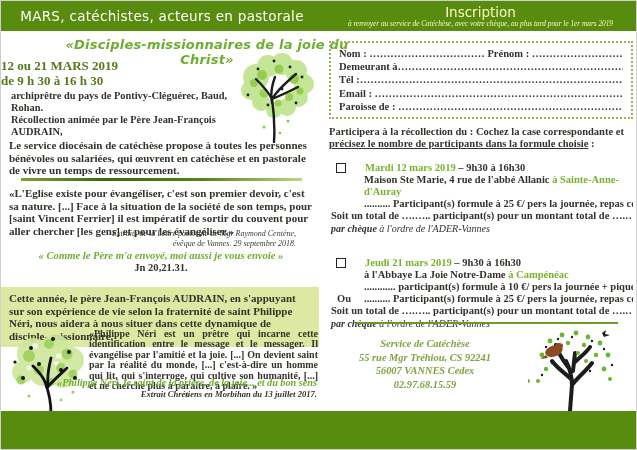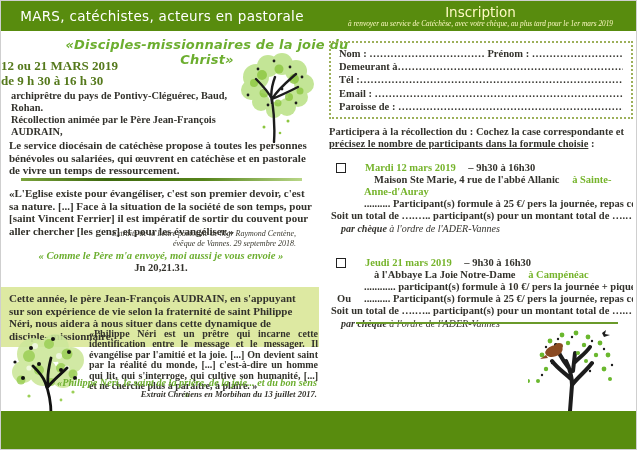--- a/index.html
+++ b/index.html
@@ -45,21 +45,21 @@
   .form-box div{white-space:nowrap;overflow:hidden;}
   .instruction{margin-top:7px;font-weight:bold;line-height:11.8px;}
   .instruction u{}
   .session{margin-top:12px;}
   .session.second{margin-top:22px;}
   .srow{display:flex;line-height:12.2px;}
   .cbx{flex:none;width:8px;height:8px;border:1.4px solid #222;margin:1px 0 0 7px;background:#fff;}
   .date-txt{margin-left:19px;font-weight:bold;}
   .indent{flex:none;width:35px;}
   .accent{color:#76b42c;}
-  .bold{font-weight:bold;padding-left:10px;}
+  .bold{font-weight:bold;}
   .opt-prefix{flex:none;width:35px;padding-left:8px;font-weight:bold;box-sizing:border-box;}
   .opt-text{font-weight:bold;white-space:nowrap;overflow:hidden;}
   .total-line{font-weight:bold;line-height:12.2px;padding-left:2px;white-space:nowrap;overflow:hidden;}
   .cheque-line{font-style:italic;font-size:10px;line-height:12px;padding-left:2px;}
   .cheque-line .bold{font-weight:bold;}
 
   #divider-right{position:absolute;left:355px;top:321px;width:262px;height:2px;background:#6a9a2a;}
   #contact{position:absolute;left:333px;top:336px;width:182px;text-align:center;color:#7ba43e;
            font-style:italic;font-weight:bold;font-size:10.4px;line-height:13.5px;}
   #right-tree{position:absolute;left:527px;top:326px;width:90px;height:84px;}
@@ -244,20 +244,26 @@
         <span class="opt-prefix">Ou</span>
         <span class="opt-text">.......... Participant(s) formule à 25 €/ pers   la journée, repas compris</span>
       </div>
       <div class="total-line">Soit un total de ….….. participant(s) pour un montant total de ….…....€</div>
       <div class="cheque-line"><span class="bold">par chèque</span><span> à l'ordre de l'ADER-Vannes</span></div>
     </div>
   </div>
 
   <div id="divider-right"></div>
 
+  <div id="contact">
+    <div>Service de Catéchèse</div>
+    <div>55 rue Mgr Tréhiou, CS 92241</div>
+    <div>56007 VANNES Cedex</div>
+    <div>02.97.68.15.59</div>
+  </div>
 
   <svg id="right-tree" viewBox="0 0 90 84">
     <path d="M42,84 L44,58 C44,48 42,42 38,34 M44,58 C50,50 58,44 64,36 M43,52 C37,46 30,42 24,34 M45,44 L47,26 M46,36 C52,30 58,26 62,20 M40,40 C34,32 30,26 28,18" stroke="#1c1c1c" stroke-width="4" fill="none" stroke-linecap="round"></path>
     <g fill="#6ab82e">
       <circle cx="14" cy="28" r="2.4"></circle>
         <circle cx="22" cy="14" r="2.4"></circle>
         <circle cx="34" cy="8" r="2.4"></circle>
       <circle cx="48" cy="6" r="2.4"></circle>
         <circle cx="60" cy="10" r="2.4"></circle>
         <circle cx="72" cy="16" r="2.4"></circle>

